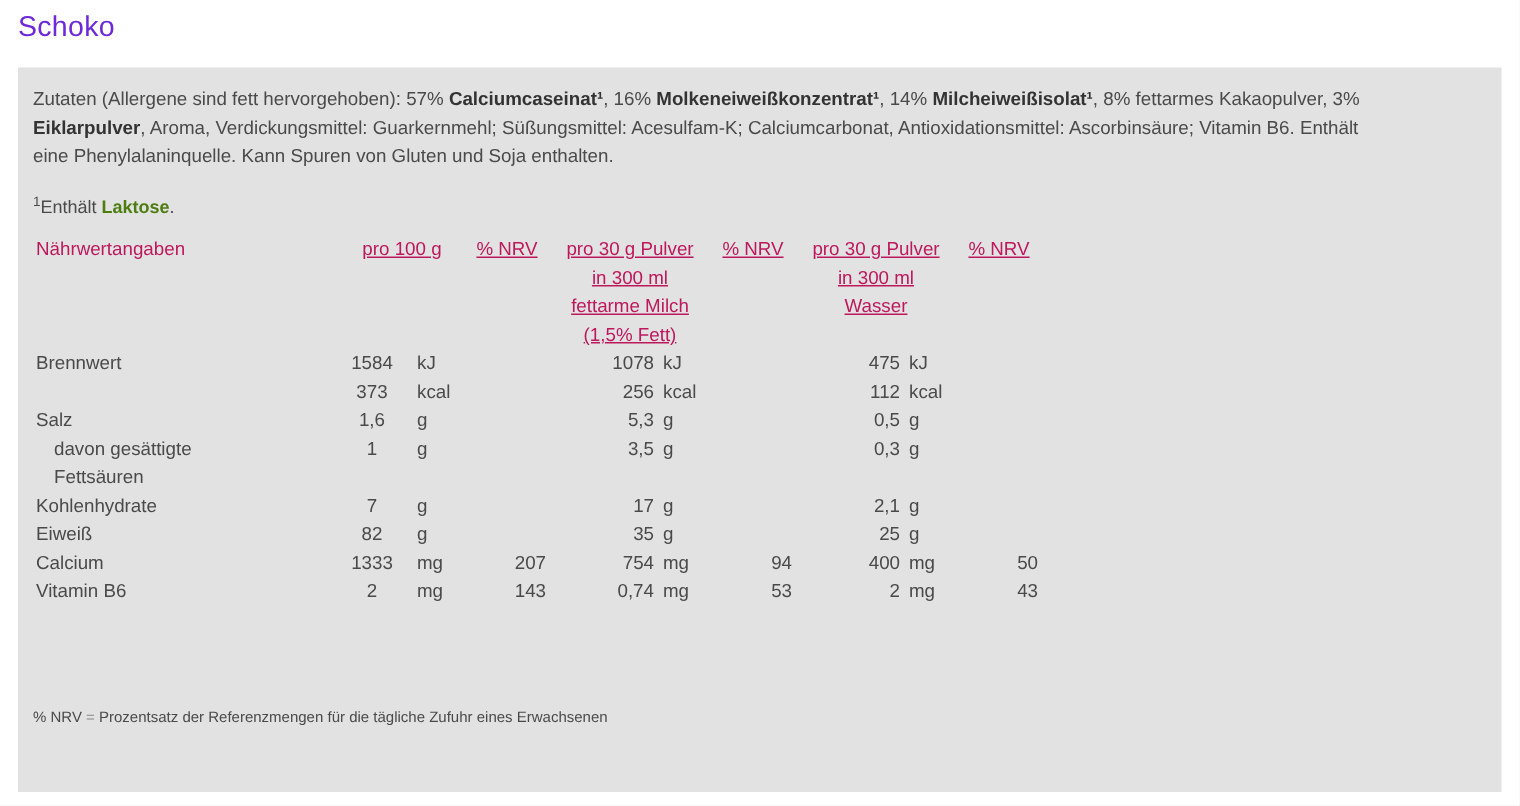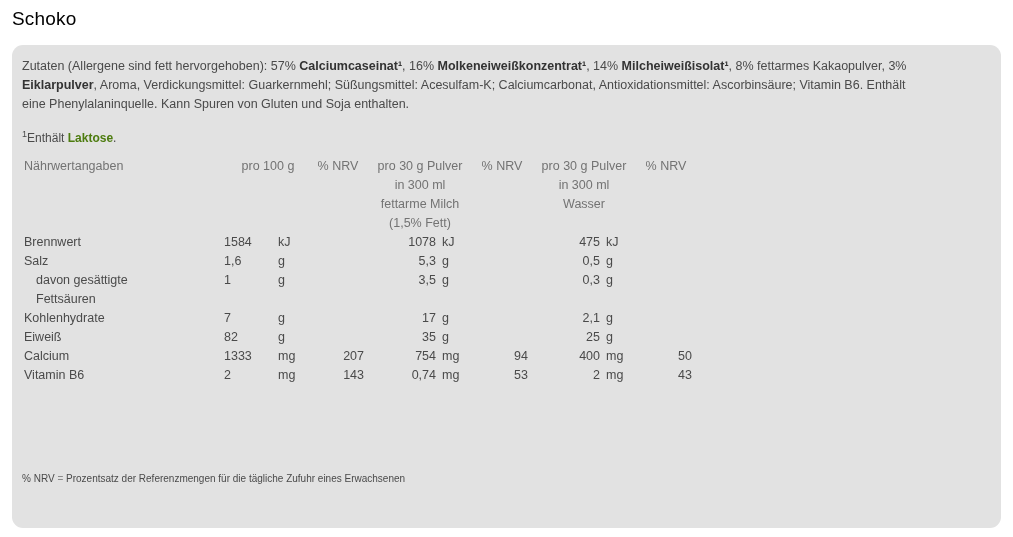--- a/index.html
+++ b/index.html
@@ -13,32 +13,31 @@
     width: 1013px;
     height: 537px;
     background: #ffffff;
     overflow: hidden;
   }
   .page-title {
     position: absolute;
     left: 12px;
     top: 8px;
     font-size: 19px;
-    color: #000000;
+    color: #6d28d9;
     font-weight: 400;
     letter-spacing: 0.2px;
   }
   .panel {
     position: absolute;
     left: 12px;
     top: 45px;
     width: 989px;
     height: 483px;
     background: #e2e2e2;
-    border-radius: 11px;
   }
   .ingredients {
     position: absolute;
     left: 10px;
     top: 12px;
     width: 910px;
     font-size: 12.5px;
     line-height: 19px;
     color: #4a4a4a;
   }
@@ -62,28 +61,28 @@
     color: #4a4a4a;
   }
   table.nutri td, table.nutri th {
     padding: 0;
     font-weight: normal;
     vertical-align: top;
     line-height: 19px;
     white-space: pre-line;
   }
   .c-label   { width: 188px; text-align: left; padding-left: 2px !important; }
-  .c-val     { width: 48px;  text-align: left; }
+  .c-val     { width: 48px;  text-align: center; }
   .c-unit    { width: 34px;  text-align: left; padding-left: 6px !important; }
   .c-nrv     { width: 52px;  text-align: right; }
   .c-val2    { width: 72px;  text-align: right; }
   .c-val3    { width: 72px;  text-align: right; }
-  .head td { color: #737373; }
+  .head td { color: #be185d; }
   .head .h-label { text-align: left; padding-left: 2px !important; }
-  .h-center { text-align: center !important; }
+  .h-center { text-align: center !important; text-decoration: underline; }
   .indent { padding-left: 14px !important; }
   .nrv-note {
     position: absolute;
     left: 10px;
     top: 428px;
     font-size: 10px;
     color: #4a4a4a;
   }
   .nrv-eq { color: #8a8a8a; }
 </style>
@@ -122,20 +121,32 @@
             <td class="c-unit">kJ</td>
             <td class="c-nrv"></td>
             <td class="c-val2">1078</td>
             <td class="c-unit">kJ</td>
             <td class="c-nrv"></td>
             <td class="c-val3">475</td>
             <td class="c-unit">kJ</td>
             <td class="c-nrv"></td>
           </tr>
           <tr>
+            <td class="c-label"></td>
+            <td class="c-val">373</td>
+            <td class="c-unit">kcal</td>
+            <td class="c-nrv"></td>
+            <td class="c-val2">256</td>
+            <td class="c-unit">kcal</td>
+            <td class="c-nrv"></td>
+            <td class="c-val3">112</td>
+            <td class="c-unit">kcal</td>
+            <td class="c-nrv"></td>
+          </tr>
+          <tr>
             <td class="c-label">Salz</td>
             <td class="c-val">1,6</td>
             <td class="c-unit">g</td>
             <td class="c-nrv"></td>
             <td class="c-val2">5,3</td>
             <td class="c-unit">g</td>
             <td class="c-nrv"></td>
             <td class="c-val3">0,5</td>
             <td class="c-unit">g</td>
             <td class="c-nrv"></td>

